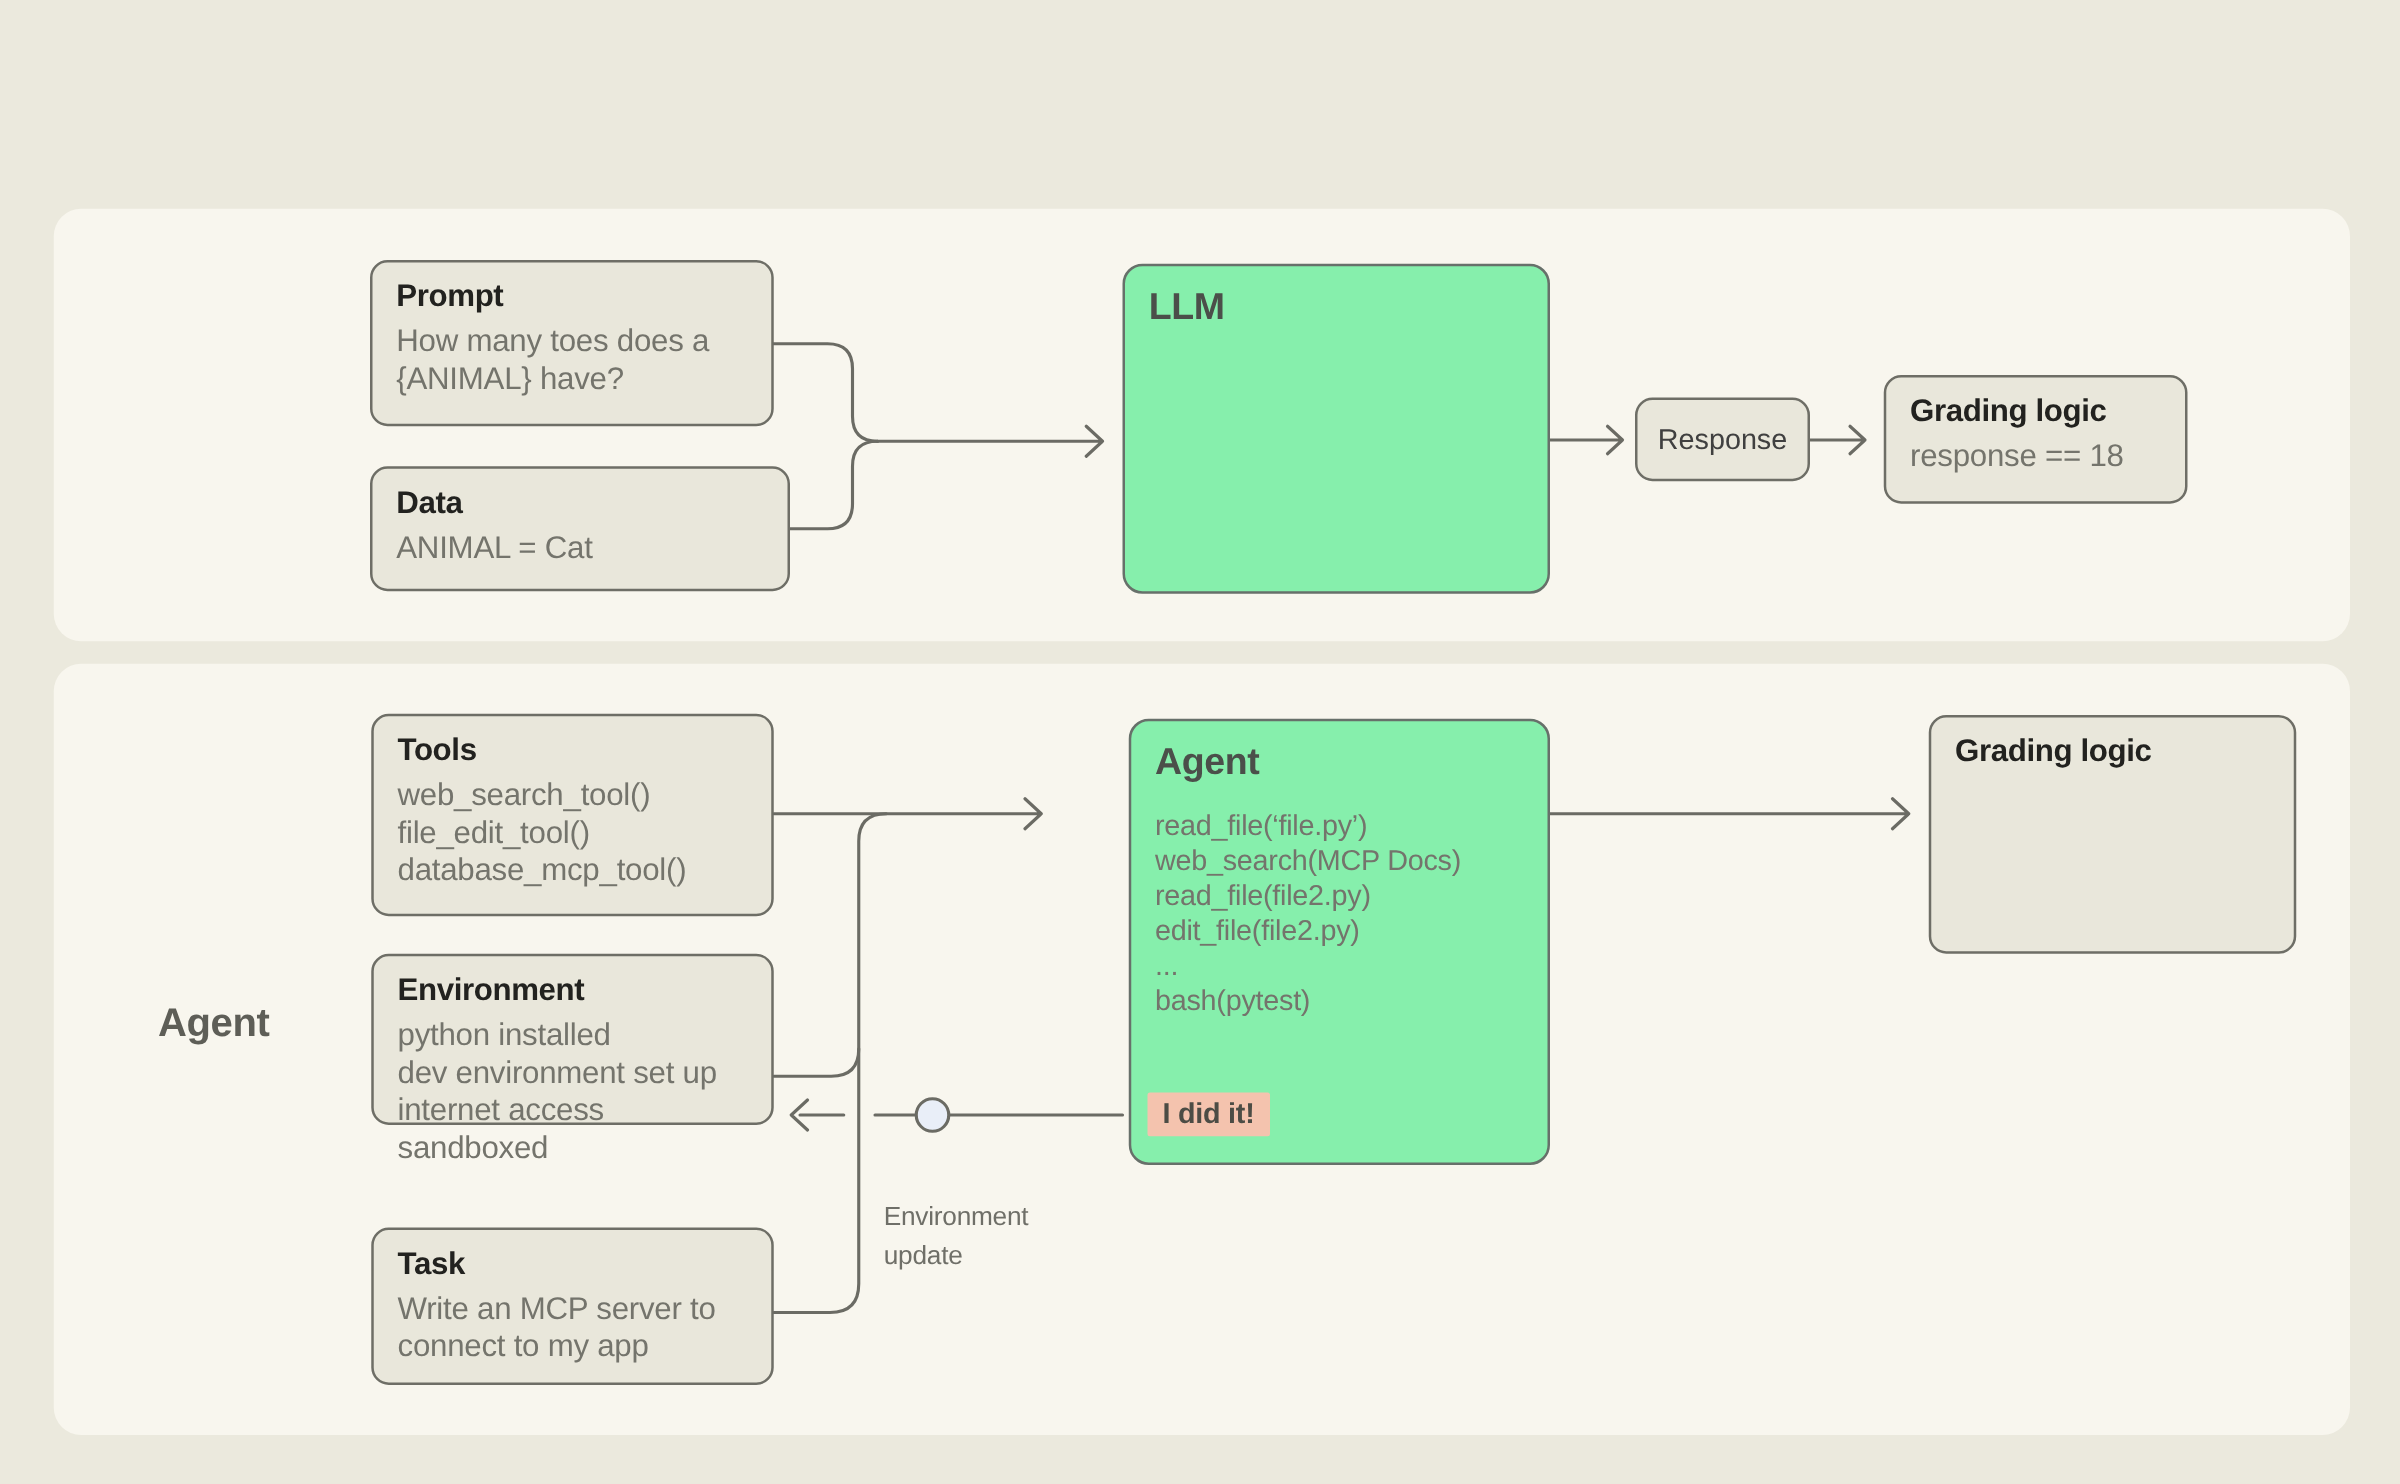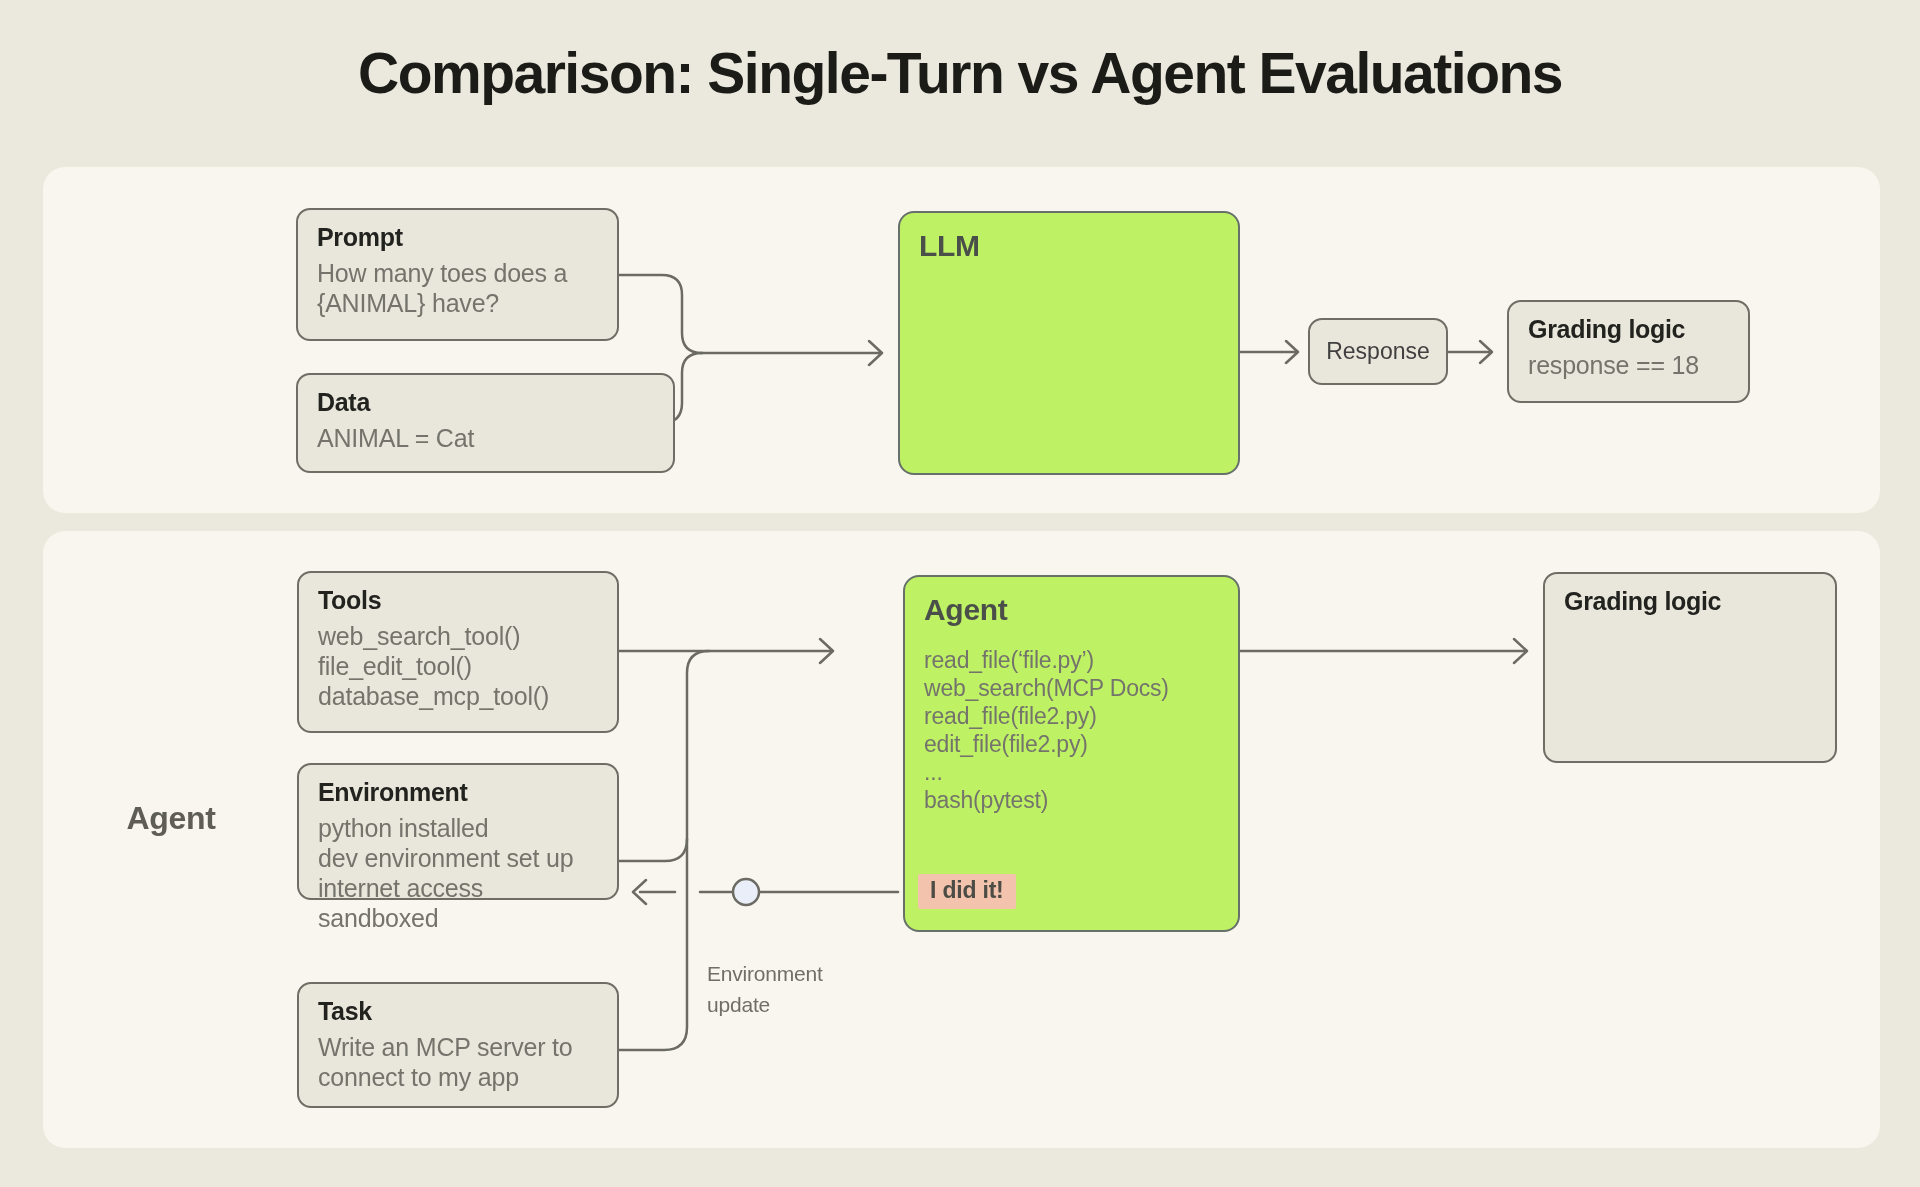--- a/index.html
+++ b/index.html
@@ -20,26 +20,26 @@
   }
   #label-single{top:312px;}
   #label-agent{top:800px;}
   .box{
     position:absolute;background:#e9e7db;border:2.5px solid #6e6e66;border-radius:14px;
     padding:13px 19px;box-sizing:border-box;
   }
   .box-title{font-size:25px;font-weight:700;color:#22221f;margin:0 0 6px 0;letter-spacing:-0.3px;}
   .box-body{font-size:25px;color:#74746c;line-height:30px;letter-spacing:-0.2px;}
   .mint{
-    position:absolute;background:#bef264;border:2.5px solid #67706a;border-radius:16px;
+    position:absolute;background:#86efac;border:2.5px solid #67706a;border-radius:16px;
     padding:16px 19px;box-sizing:border-box;
   }
   .mint-title{font-size:30px;font-weight:700;color:#4b4f4a;letter-spacing:-0.3px;}
   #box-prompt{left:296px;top:208px;width:323px;height:133px;}
-  #box-data{left:296px;top:373px;width:379px;height:100px;}
+  #box-data{left:296px;top:373px;width:336px;height:100px;}
   #box-llm{left:898px;top:211px;width:342px;height:264px;}
   #box-response{
     left:1308px;top:318px;width:140px;height:67px;display:flex;align-items:center;justify-content:center;
     font-size:23px;color:#404040;
   }
   #box-grading-st{left:1507px;top:300px;width:243px;height:103px;}
   #box-tools{left:297px;top:571px;width:322px;height:162px;}
   #box-env{left:297px;top:763px;width:322px;height:137px;}
   #box-task{left:297px;top:982px;width:322px;height:126px;}
   #box-agent{left:903px;top:575px;width:337px;height:357px;}
@@ -53,21 +53,20 @@
     position:absolute;left:707px;top:910px;width:165px;
     font-size:21px;color:#6f6f68;line-height:31px;letter-spacing:-0.2px;margin-top:48px;
   }
   svg.overlay{position:absolute;left:0;top:0;pointer-events:none;}
 </style>
 </head>
 <body>
 
 <div class="canvas">
 
-  <div class="page-title">Comparison: Single-Turn vs Agent Evaluations</div>
 
   <div class="panel" id="panel-single"></div>
   <div class="panel" id="panel-agent"></div>
 
   <svg class="overlay" width="1920" height="1187" viewBox="0 0 1920 1187">
     <g fill="none" stroke="#6b6b64" stroke-width="2.5" stroke-linecap="round" stroke-linejoin="round">
 
       <path d="M 618 275 L 662 275 Q 682 275 682 295 L 682 333 Q 682 353 702 353"></path>
       <path d="M 618 423 L 662 423 Q 682 423 682 403 L 682 373 Q 682 353 702 353"></path>
       <path d="M 702 353 L 882 353 M 869 341 L 882 353 L 869 365"></path>

